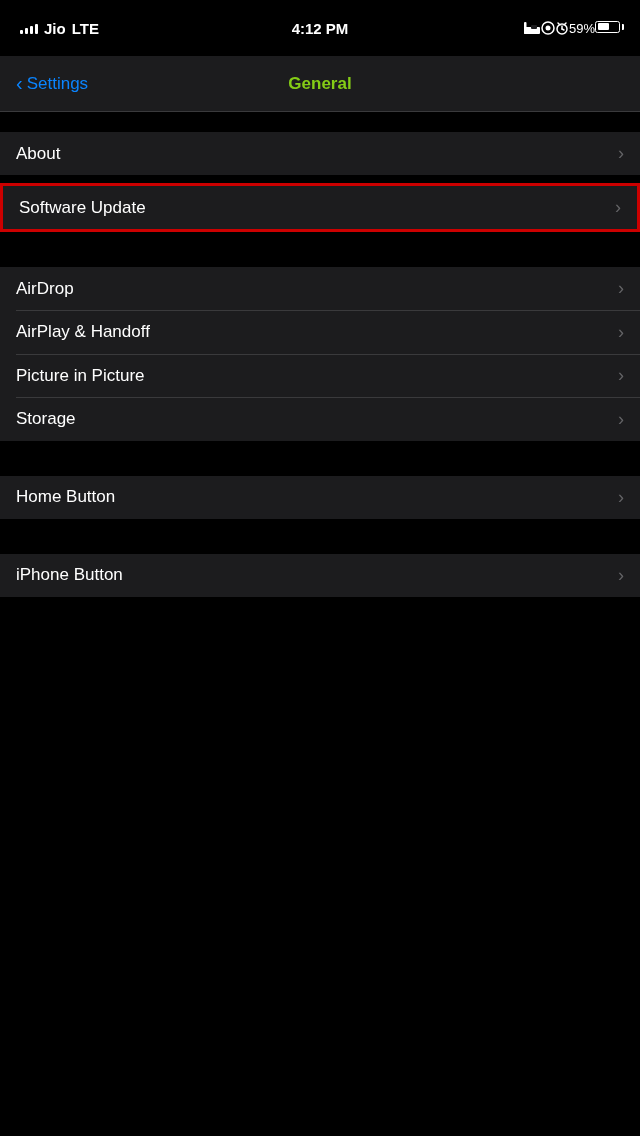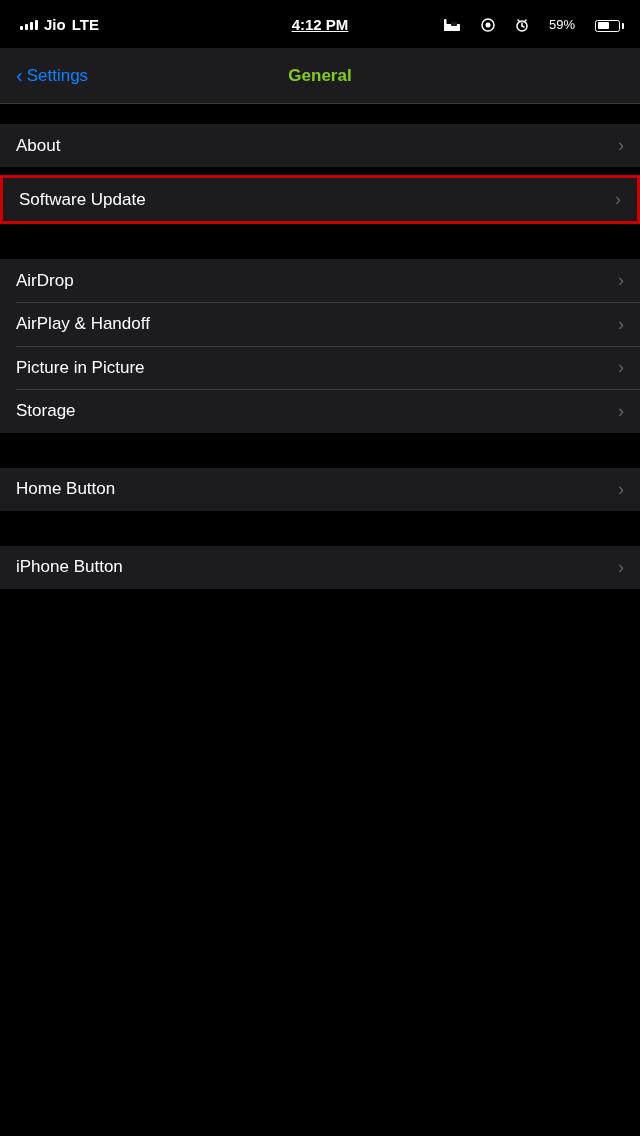--- a/index.html
+++ b/index.html
@@ -9,21 +9,21 @@
       width: 640px;
       height: 1136px;
       background: #000;
       font-family: -apple-system, 'SF Pro Display', 'Helvetica Neue', Arial, sans-serif;
       color: #fff;
       overflow: hidden;
     }
 
     
     .status-bar {
-      height: 48px;
+      height: 56px;
       background: #000;
       display: flex;
       align-items: center;
       justify-content: space-between;
       padding: 0 16px 0 20px;
     }
 
     .status-left {
       display: flex;
       align-items: center;
@@ -44,27 +44,26 @@
       background: #fff;
       border-radius: 1px;
     }
 
     .status-center {
       font-size: 15px;
       font-weight: 600;
       position: absolute;
       left: 50%;
       transform: translateX(-50%);
-      text-decoration: underline;
     }
 
     .status-right {
       display: flex;
-      align-items: flex-end;
-      gap: 20px;
+      align-items: flex-start;
+      gap: 0;
       font-size: 13px;
     }
 
     .battery-icon {
       display: flex;
       align-items: center;
       gap: 2px;
     }
 
     .battery-body {

